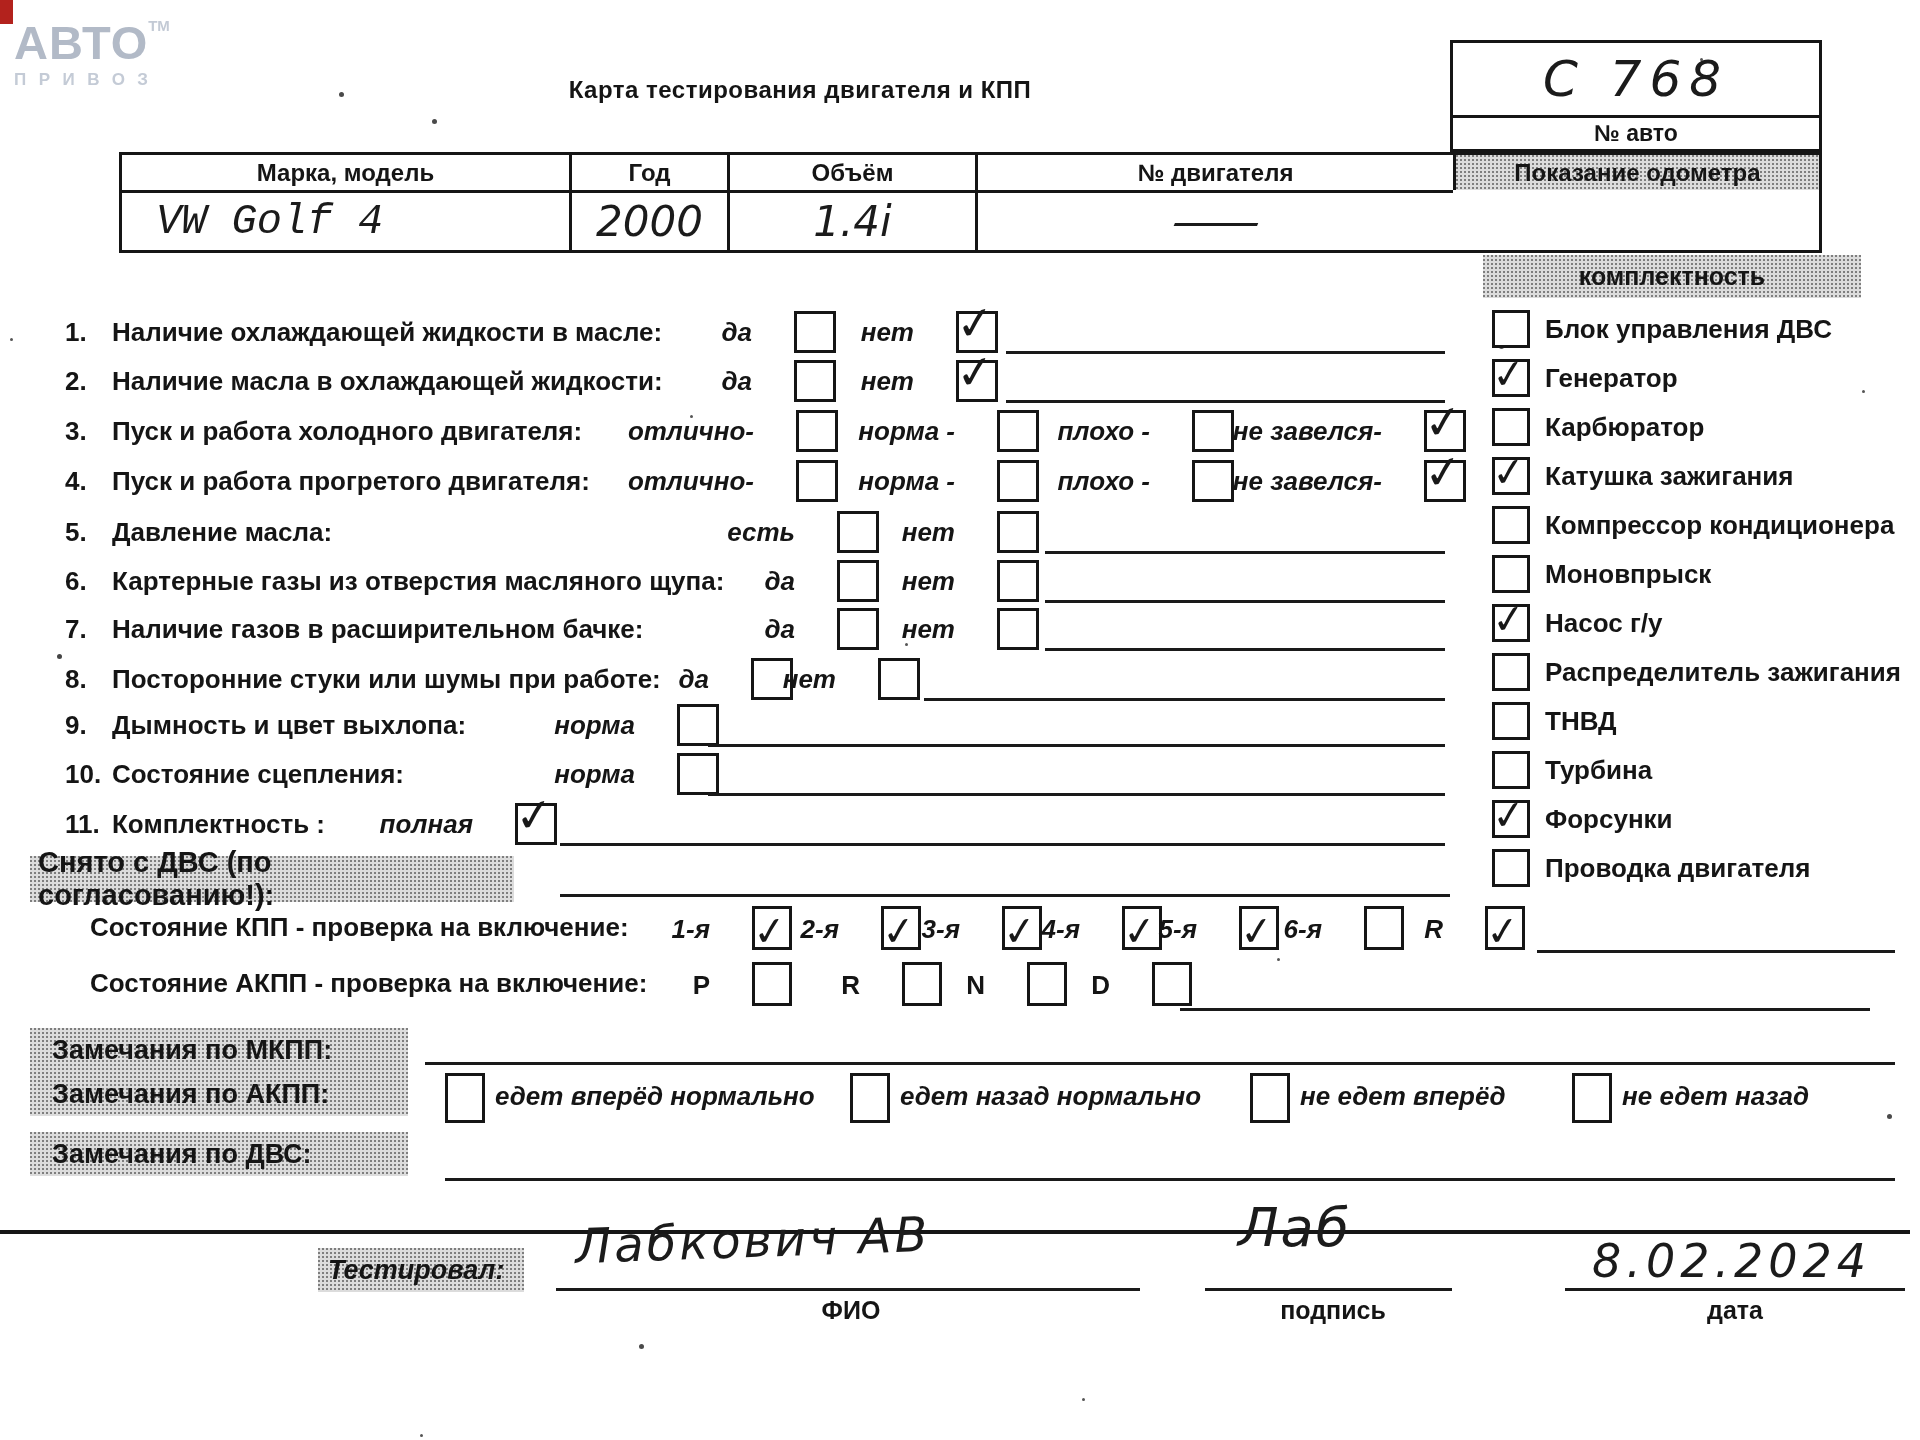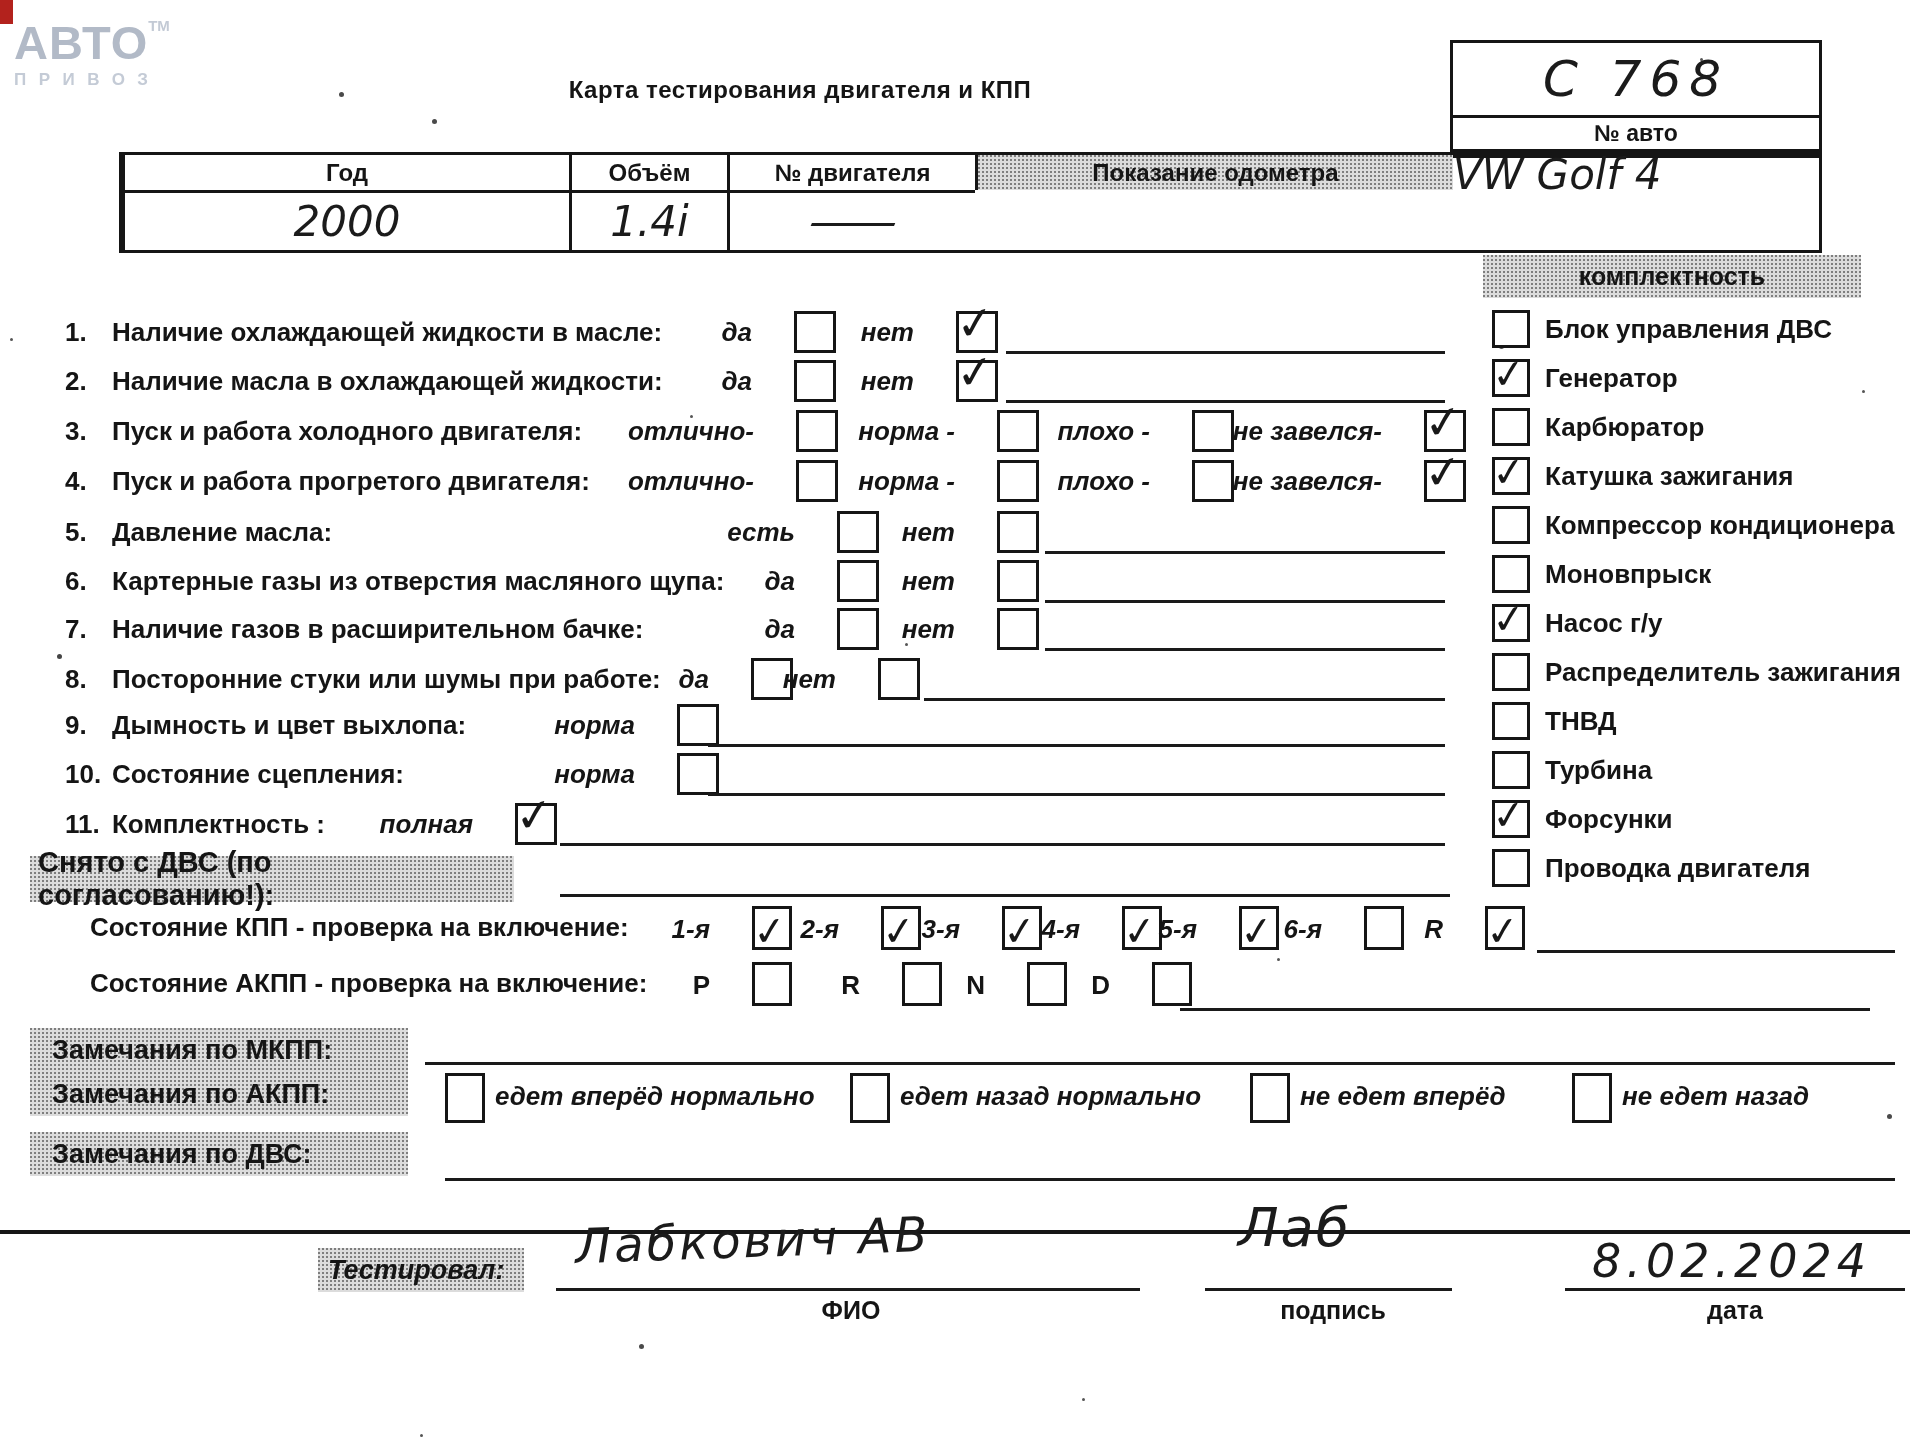--- a/index.html
+++ b/index.html
@@ -32,21 +32,21 @@
     justify-content:center;font-weight:bold;font-size:23px;}
   
   .vehicle{position:absolute;left:119px;top:152px;width:1703px;border:3px solid #151515;
     box-sizing:border-box;display:grid;grid-template-columns:447px 158px 248px 478px 1fr;
     grid-template-rows:35px 60px;}
   .vcell{border-left:3px solid #151515;box-sizing:border-box;display:flex;
     align-items:center;justify-content:center;overflow:visible;}
   .vcell.first{border-left:none;}
   .vh{font-weight:bold;font-size:24px;}
   .vv{border-top:3px solid #151515;font-size:42px;white-space:nowrap;}
-  .vv.left{justify-content:flex-start;}
+  .vv.left{justify-content:flex-start;padding-left:34px;font-family:Liberation Mono, monospace;}
   .dashval{transform:scaleX(2.2);display:inline-block;}
   
   .band,.shade{
     background-color:#dcdcdc;
     background-image:radial-gradient(circle at 1px 1px,#7e7e7e 1px,rgba(0,0,0,0) 1.45px);
     background-size:4px 4px;}
   .band{position:absolute;display:flex;align-items:center;font-weight:bold;box-sizing:border-box;}
   
   .hand{font-family:"DejaVu Sans",sans-serif;font-style:italic;color:#1b1b1b;}
   
@@ -107,20 +107,21 @@
   </div>
 
   <h1 class="title">Карта тестирования двигателя и КПП</h1>
 
   <div class="auto-box">
     <div class="auto-code hand">C 768</div>
     <div class="auto-label">№ авто</div>
   </div>
 
   <div class="vehicle">
+    <div class="vcell vh first">Марка, модель</div>
     <div class="vcell vh">Год</div>
     <div class="vcell vh">Объём</div>
     <div class="vcell vh">№ двигателя</div>
     <div class="vcell vh shade">Показание одометра</div>
     <div class="vcell vv first left hand">VW Golf 4</div>
     <div class="vcell vv hand">2000</div>
     <div class="vcell vv hand">1.4i</div>
     <div class="vcell vv hand">
         <span class="dashval">—</span>
       </div>

